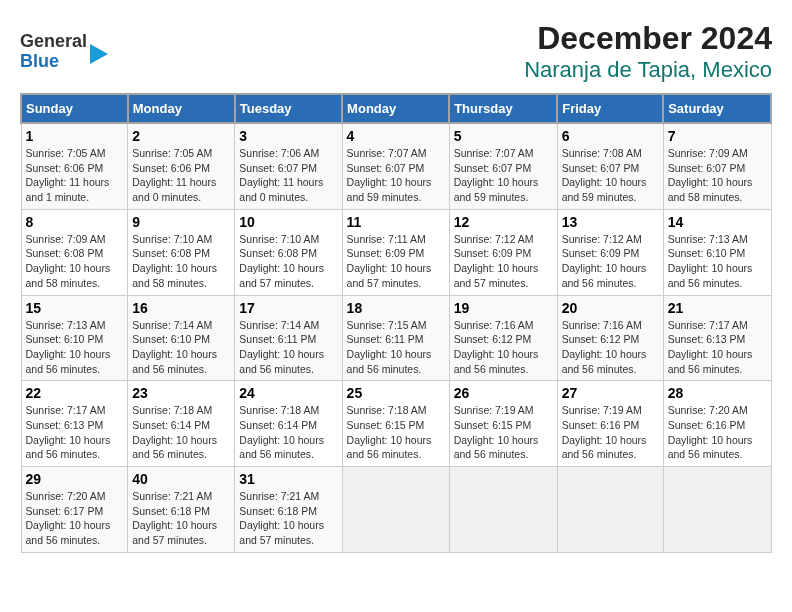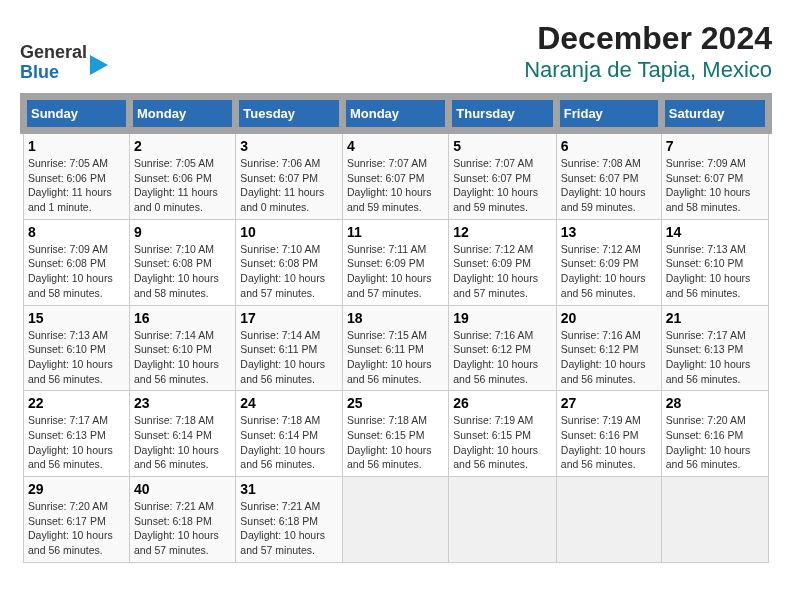--- a/index.html
+++ b/index.html
@@ -6,21 +6,21 @@
     body {
       font-family: Arial, sans-serif;
       background: #fff;
       width: 792px;
       min-height: 612px;
       padding: 20px;
     }
     .header {
       display: flex;
       justify-content: space-between;
-      align-items: flex-end;
+      align-items: center;
       margin-bottom: 10px;
     }
     .logo {
       display: flex;
       align-items: center;
     }
     .logo-text {
       display: flex;
       flex-direction: column;
       font-size: 18px;
@@ -56,21 +56,21 @@
       border-collapse: collapse;
       font-size: 11px;
     }
     thead tr th {
       background-color: #2a6db5;
       color: #fff;
       padding: 6px 4px;
       text-align: left;
       font-size: 13px;
       font-weight: bold;
-      border: 7px solid #a3a3a3;
+      border: 2px solid #a3a3a3;
     }
     tbody tr td {
       border: 1px solid #ccc;
       padding: 4px 4px;
       vertical-align: top;
       width: 113px;
       background: #fff;
     }
     tbody tr:nth-child(odd) td {
       background: #f9f9f9;

